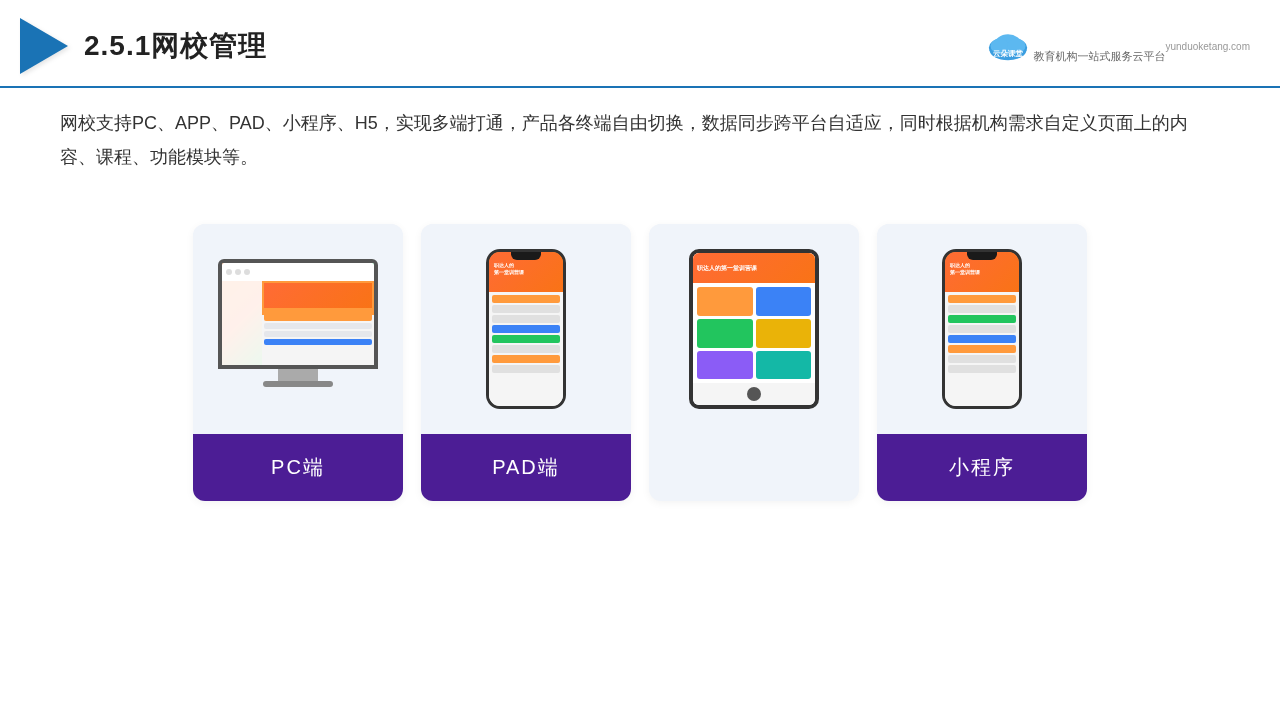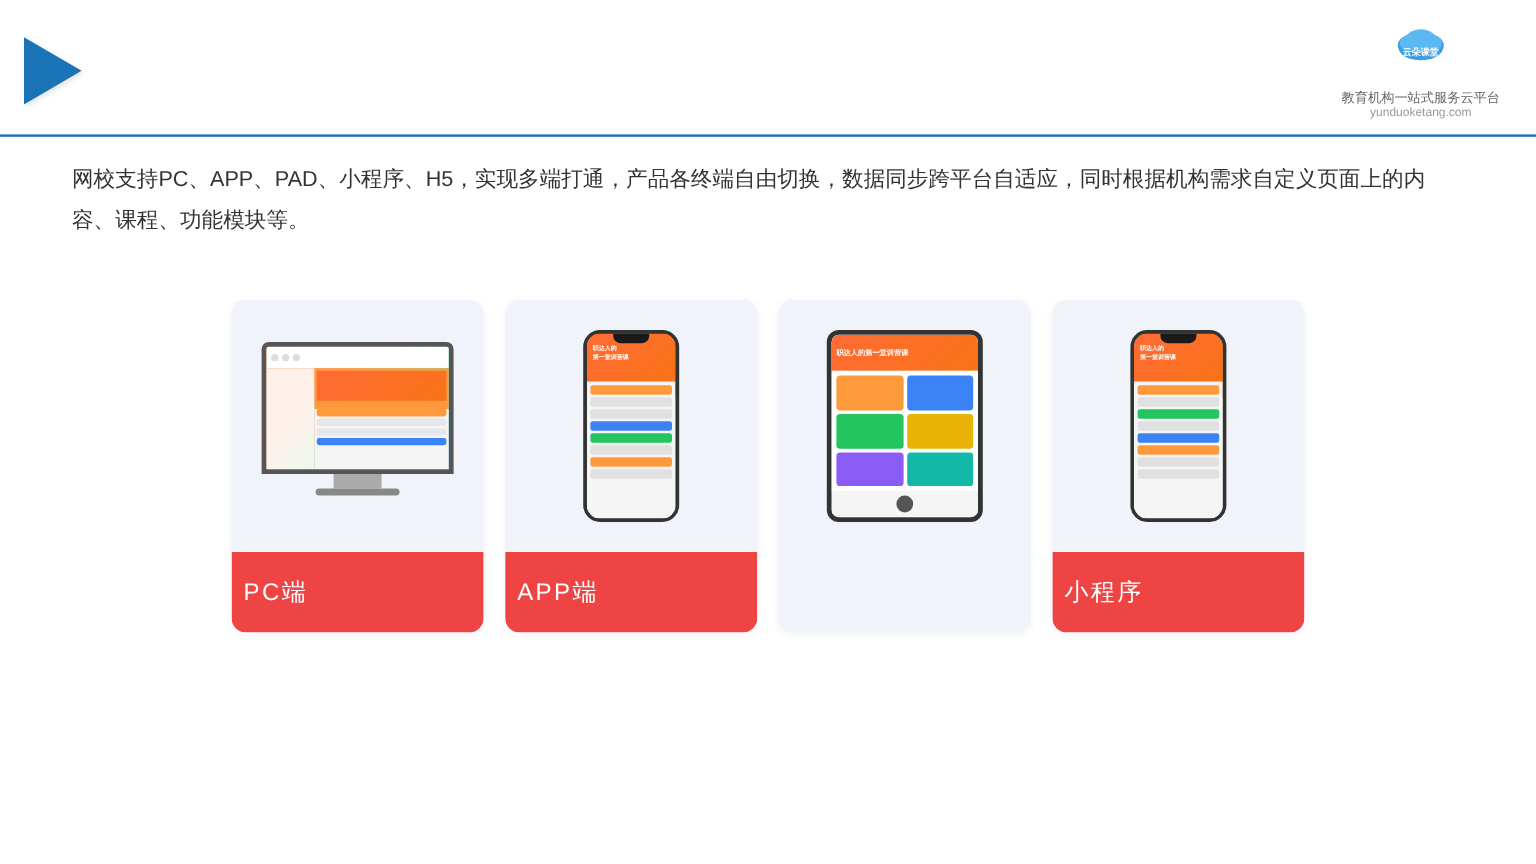--- a/index.html
+++ b/index.html
@@ -33,21 +33,20 @@
       filter: drop-shadow(2px 2px 2px rgba(0,0,0,0.1));
     }
     .page-title {
       font-size: 28px;
       font-weight: bold;
       color: #222;
       letter-spacing: 1px;
     }
     .header-right {
       display: flex;
-      flex-direction: column;
       align-items: center;
     }
     .cloud-logo {
       display: flex;
       align-items: center;
       gap: 6px;
     }
     .cloud-icon-svg {
       width: 50px;
       height: 36px;
@@ -94,23 +93,23 @@
       height: 210px;
       display: flex;
       align-items: center;
       justify-content: center;
       padding: 20px;
       background: #f0f4fa;
       position: relative;
     }
 
     .card-label {
-      background: #ef4444;
+      background: #4c1d95;
       color: #fff;
-      text-align: left;
+      text-align: center;
       font-size: 20px;
       padding: 20px 10px;
       font-weight: 500;
       letter-spacing: 2px;
     }
 
     
     .pc-monitor {
       width: 160px;
       height: 140px;
@@ -298,20 +297,21 @@
       background: #555;
       margin: 4px auto;
     }
   </style>
 </head>
 <body>
 
 <div class="header">
   <div class="header-left">
     <div class="logo-triangle"></div>
+    <h1 class="page-title">2.5.1网校管理</h1>
   </div>
   <div class="header-right">
     <div class="cloud-logo">
       <svg class="cloud-icon-svg" viewBox="0 0 60 40" xmlns="http://www.w3.org/2000/svg">
         <ellipse cx="30" cy="25" rx="22" ry="12" fill="#3b9ee0"></ellipse>
         <ellipse cx="20" cy="22" rx="13" ry="10" fill="#3b9ee0"></ellipse>
         <ellipse cx="40" cy="22" rx="13" ry="10" fill="#3b9ee0"></ellipse>
         <ellipse cx="30" cy="18" rx="16" ry="12" fill="#5cb8f0"></ellipse>
         <ellipse cx="20" cy="20" rx="11" ry="9" fill="#5cb8f0"></ellipse>
         <ellipse cx="40" cy="20" rx="11" ry="9" fill="#5cb8f0"></ellipse>
@@ -372,21 +372,21 @@
             <div class="phone-content-row"></div>
             <div class="phone-content-row blue"></div>
             <div class="phone-content-row green"></div>
             <div class="phone-content-row"></div>
             <div class="phone-content-row orange"></div>
             <div class="phone-content-row"></div>
           </div>
         </div>
       </div>
     </div>
-    <div class="card-label">APP端</div>
+    <div class="card-label">PAD端</div>
   </div>
 
   <div class="card">
     <div class="card-image-area">
       <div class="pad-mockup">
         <div class="pad-screen">
           <div class="pad-screen-top">
             <div class="pad-screen-top-text">职达人的第一堂训营课</div>
           </div>
           <div class="pad-screen-body">

